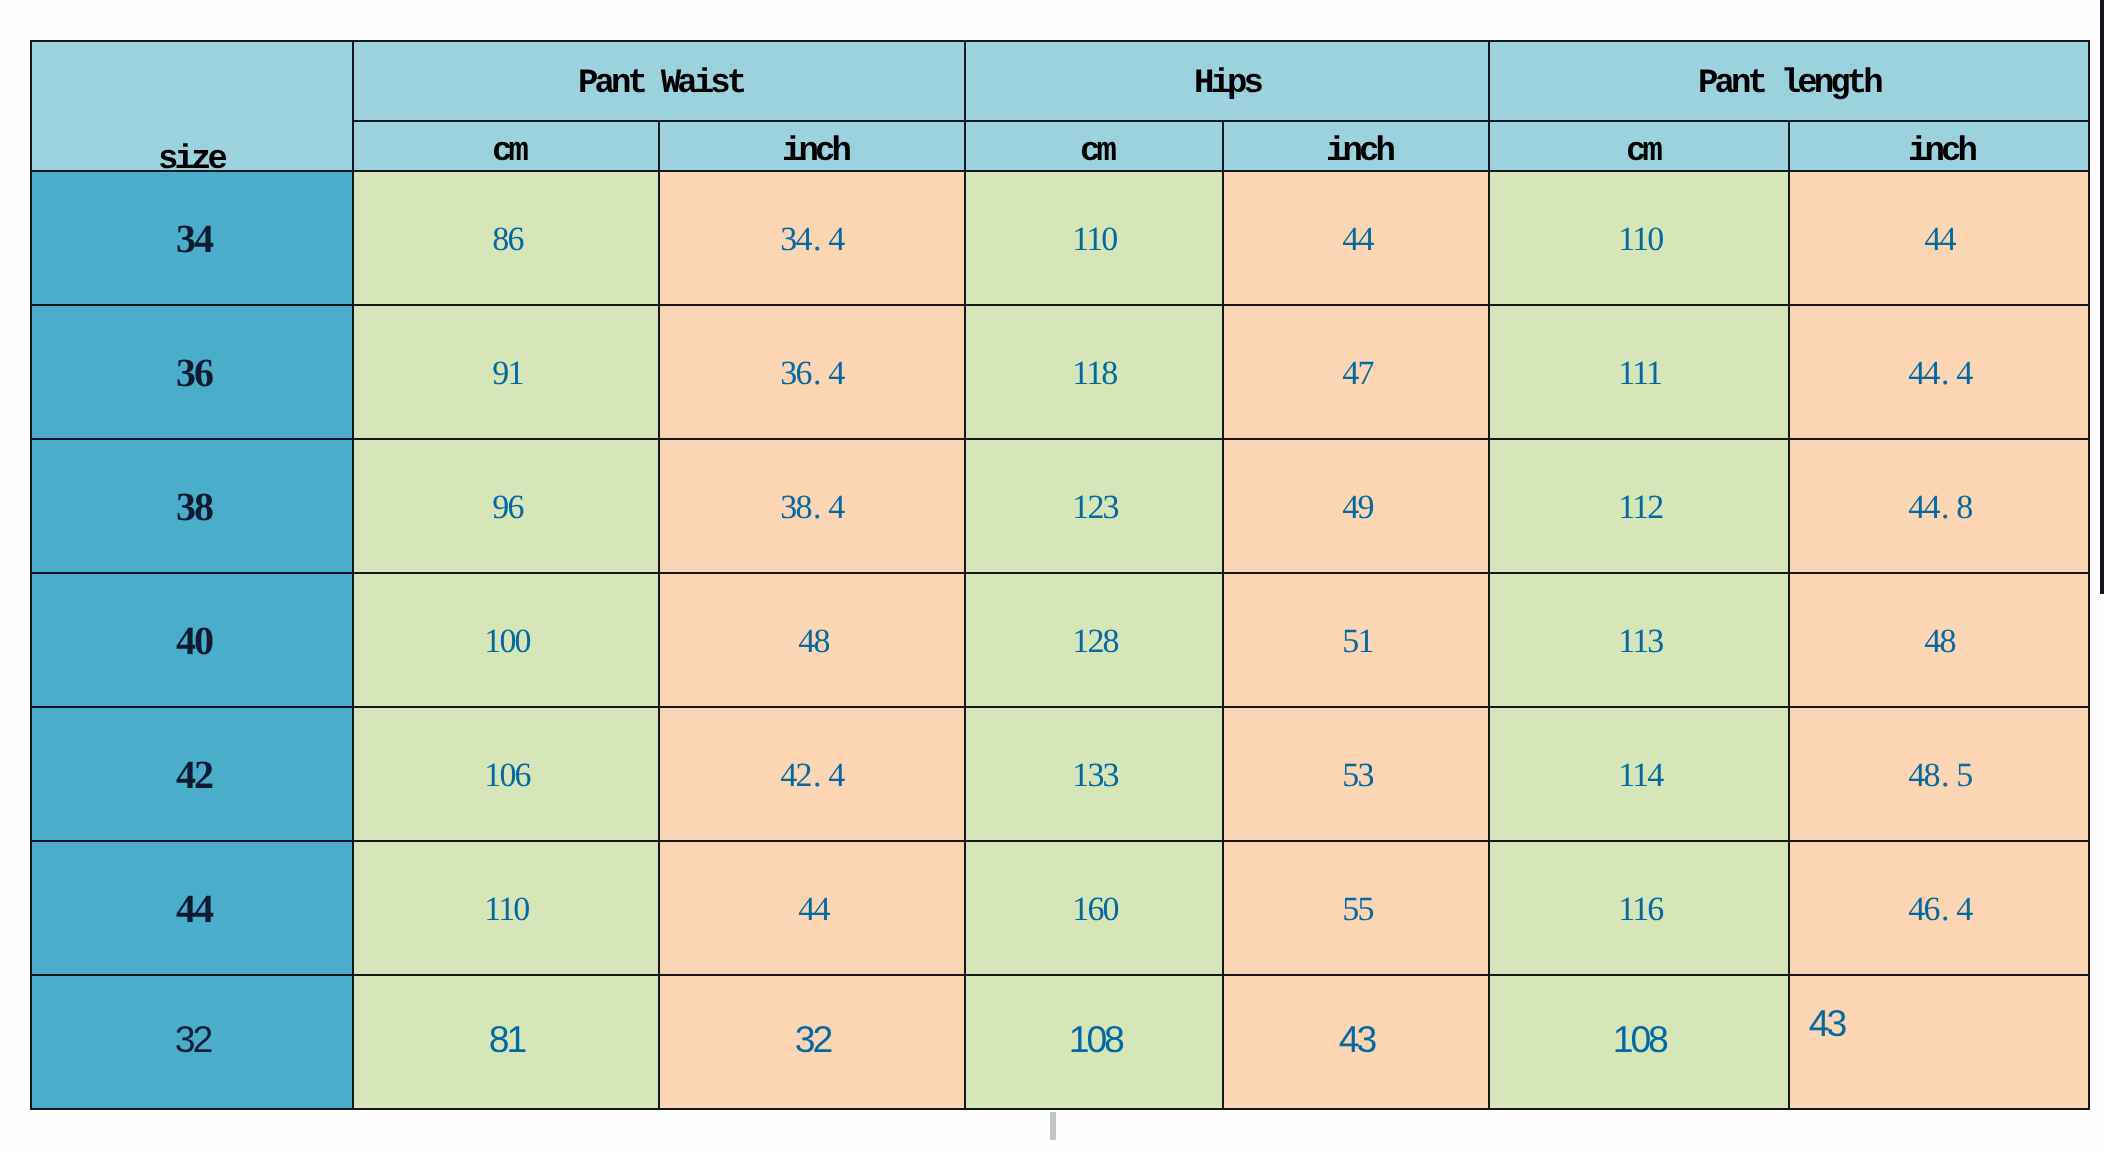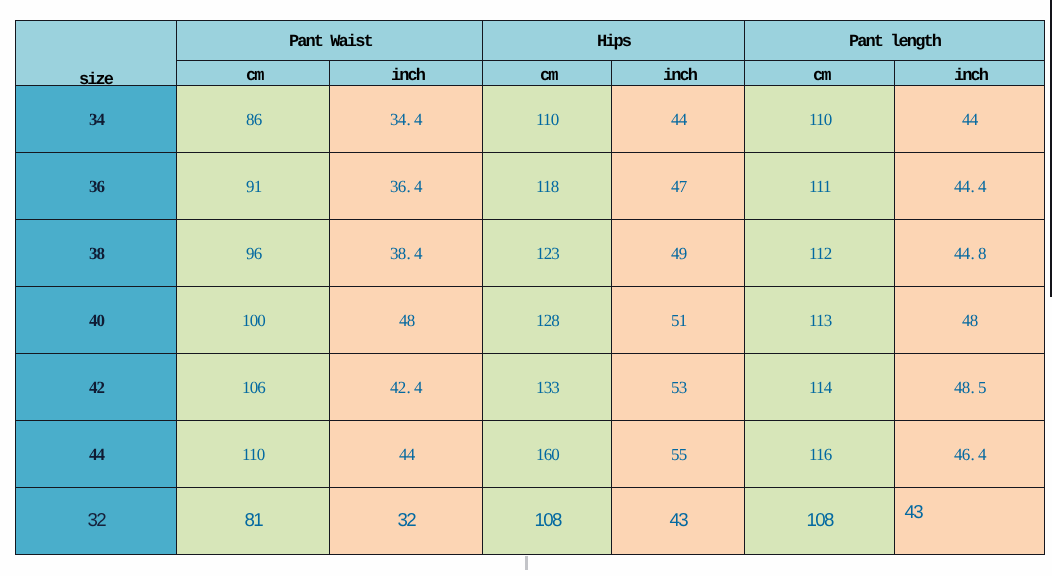--- a/index.html
+++ b/index.html
@@ -93,21 +93,21 @@
   .hdr-sub { height: 25.2px; font-size: 17px; }
   .hdr-sub span.t { top: 3.5px; left: 1px; text-decoration: underline; }
   .size-head span.t { top: 12px; margin-top: 32px; }
 
   
   .size-cell {
     background: #4aaecb;
     color: #101b33;
     font-family: "Liberation Serif", serif;
     font-weight: bold;
-    font-size: 17px;
+    font-size: 20px;
     letter-spacing: -1.0px;
     text-indent: -1.0px;
     height: 67px;
   }
   .size-cell span.t { top: 1.5px; left: 2px; }
 
   
   .c-green  { background: #d7e6b9; }
   .c-orange { background: #fcd5b4; }
   .c-green, .c-orange {

